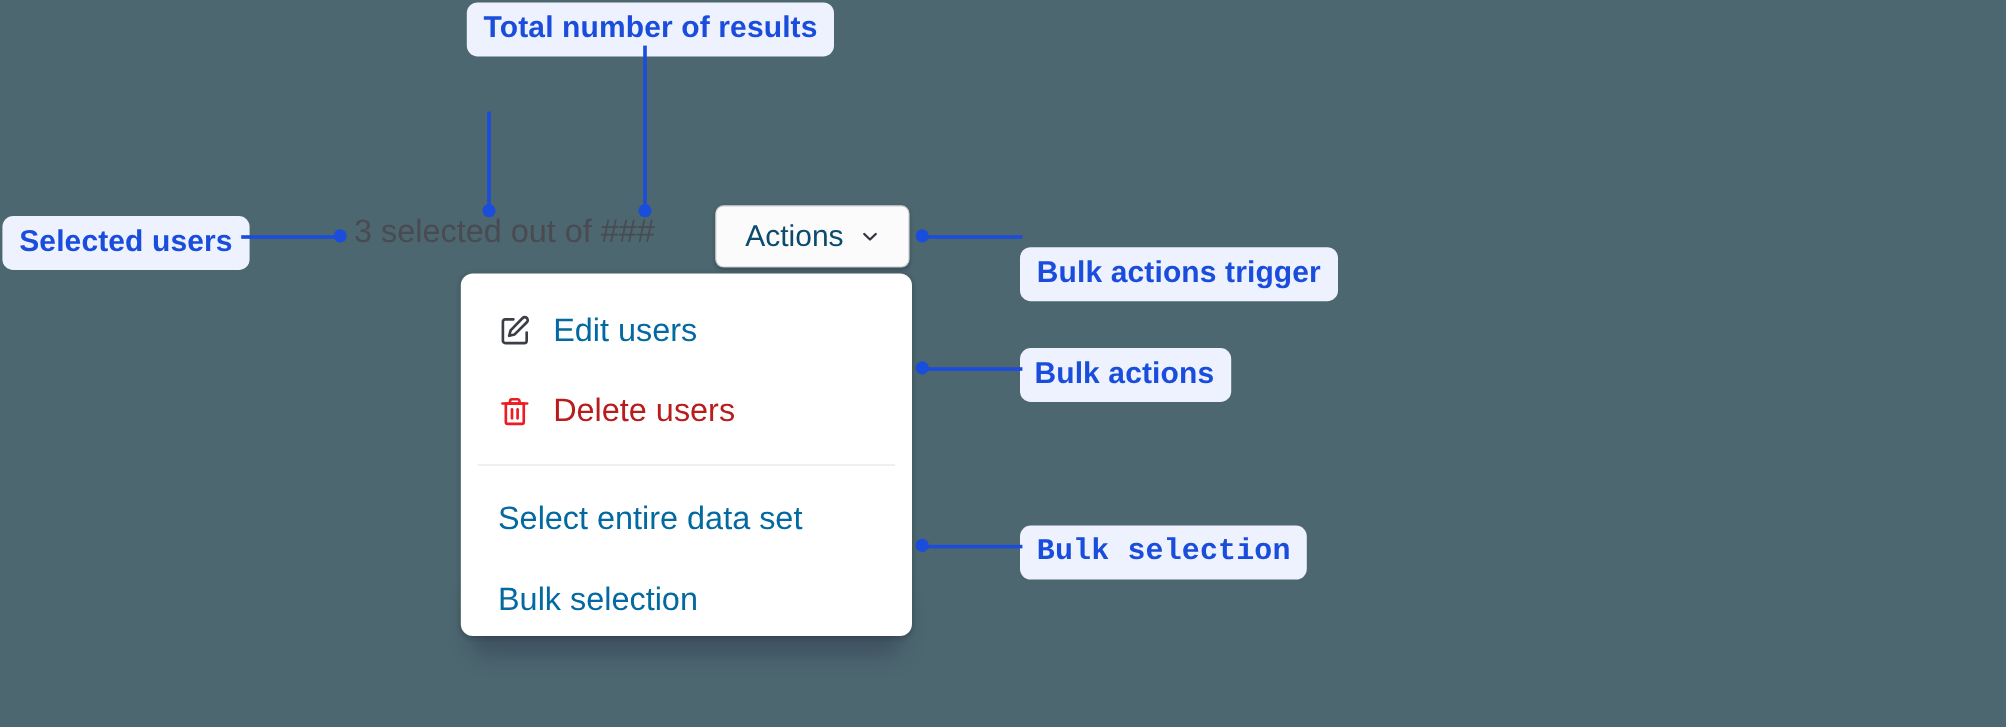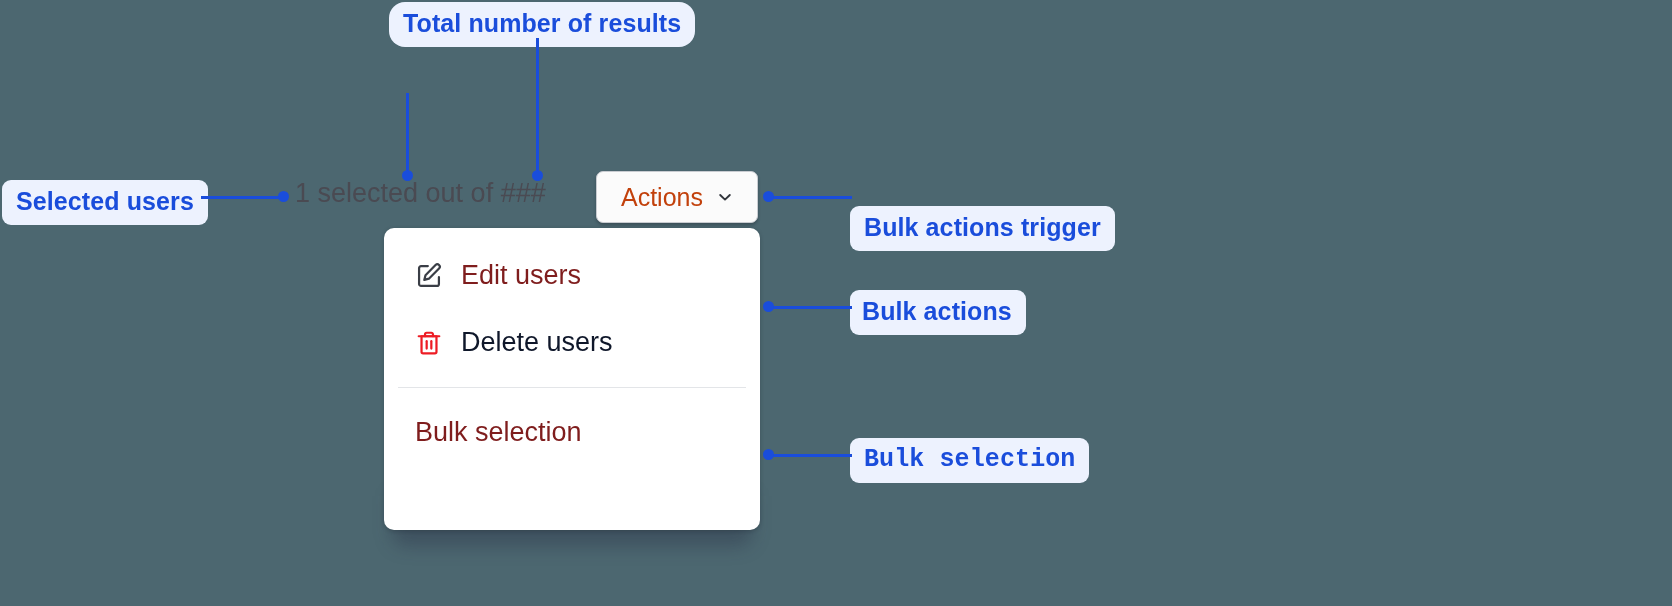--- a/index.html
+++ b/index.html
@@ -73,21 +73,21 @@
     box-shadow: 0 2px 3px rgba(20,28,33,.30);
     display: flex;
     align-items: center;
     justify-content: center;
     gap: 14px;
     box-sizing: border-box;
     cursor: pointer;
   }
   #actions-button .btn-label {
     font-size: 25px;
-    color: #c2410c;
+    color: #0c4a6e;
     line-height: 1;
   }
   .chevron-down {
     display: block;
     width: 16px;
     height: 16px;
   }
 
   
   #actions-menu-shadow {
@@ -118,43 +118,43 @@
     align-items: center;
     height: 67px;
     padding: 0 0 0 31px;
     gap: 18px;
     cursor: pointer;
     box-sizing: border-box;
   }
   .menu-item .mi-label {
     font-size: 27px;
     line-height: 1;
-    color: #7f1d1d;
+    color: #0369a1;
     white-space: nowrap;
   }
-  .menu-item.danger .mi-label { color: #0f172a; }
+  .menu-item.danger .mi-label { color: #b91c1c; }
   .menu-icon {
     width: 28px;
     height: 28px;
     display: block;
     flex: 0 0 28px;
   }
   .menu-sep {
     height: 1px;
     background: #e3e5e8;
     margin: 11px 14px 11px 14px;
   }
   .menu-item.no-icon { padding-left: 31px; }
 </style>
 </head>
 <body>
 
 <div id="stage">
 
-  <div class="callout" style="left:389px; top:2px;border-radius:16px;">Total number of results</div>
+  <div class="callout" style="left:389px; top:2px;">Total number of results</div>
 
 
   <div class="callout" style="left:2px; top:180px;">Selected users</div>
 
   <div class="callout" style="left:850px; top:180px;margin-top:26px;">Bulk actions trigger</div>
 
   <div class="callout" style="left:850px; top:290px;padding-left:12px;">Bulk actions</div>
 
   <div class="callout" style="left:850px; top:438px;font-family:Liberation Mono, monospace;">Bulk selection</div>
 
@@ -169,21 +169,21 @@
 
   <div class="leader h" style="left:766px; top:196px; width:86px;"></div>
   <div class="dot" style="left:763px; top:191px;"></div>
 
   <div class="leader h" style="left:766px; top:306px; width:86px;"></div>
   <div class="dot" style="left:763px; top:301px;"></div>
 
   <div class="leader h" style="left:766px; top:454px; width:86px;"></div>
   <div class="dot" style="left:763px; top:449px;"></div>
 
-  <div id="selection-message">1 selected out of ###</div>
+  <div id="selection-message">3 selected out of ###</div>
 
   <div id="actions-button">
     <span class="btn-label">Actions</span>
     <span>
       <svg class="chevron-down" viewBox="0 0 16 16" fill="none" stroke="#31353c" stroke-width="1.9" stroke-linecap="round" stroke-linejoin="round">
         <polyline points="3.2,6 8,10.6 12.8,6"></polyline>
       </svg>
     </span>
   </div>
 
@@ -211,20 +211,23 @@
           <path d="M5.6 6.2h12.8v13.2a1.4 1.4 0 0 1-1.4 1.4H7a1.4 1.4 0 0 1-1.4-1.4V6.2z"></path>
           <path d="M10 10.4v6.4"></path>
           <path d="M14 10.4v6.4"></path>
         </svg>
       </span>
       <span class="mi-label">Delete users</span>
     </div>
 
     <div class="menu-sep"></div>
 
+    <div class="menu-item no-icon">
+      <span class="mi-label">Select entire data set</span>
+    </div>
 
     <div class="menu-item no-icon">
       <span class="mi-label">Bulk selection</span>
     </div>
 
   </div>
 
 </div>
 
 </body></html>

